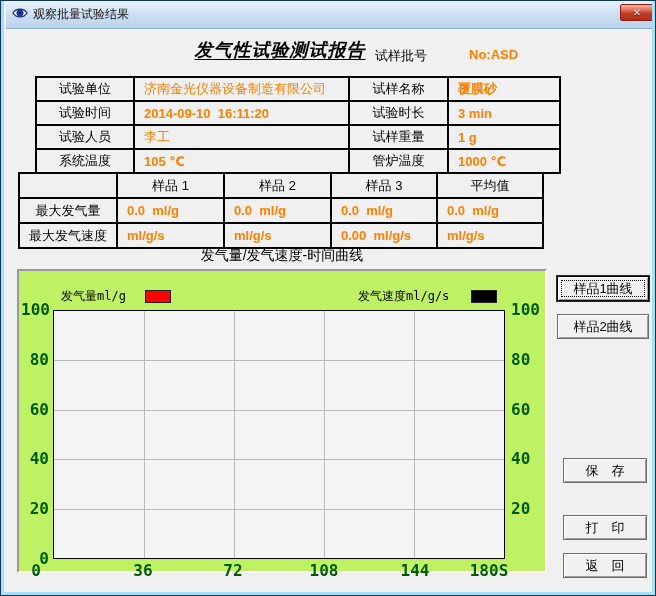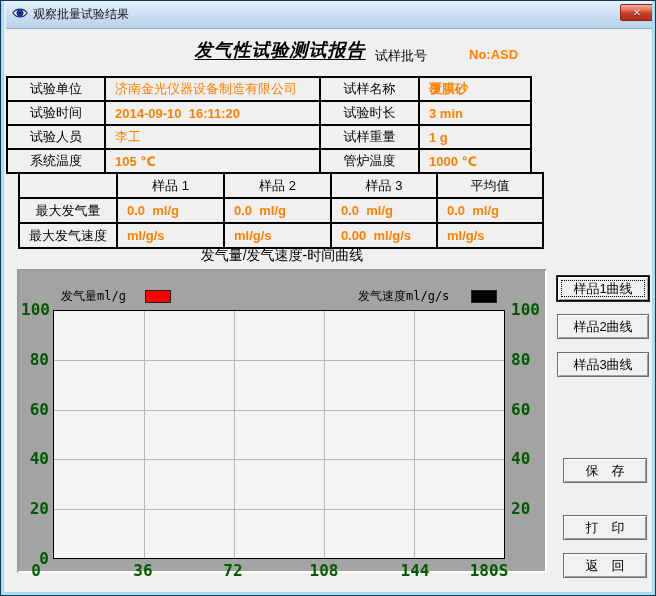--- a/index.html
+++ b/index.html
@@ -33,36 +33,36 @@
   .rpt-title{
     position:absolute;left:17px;top:37px;width:524px;text-align:center;
     font-size:18px;font-weight:bold;font-style:italic;color:#000;
     text-decoration:underline;text-underline-offset:3px;letter-spacing:1px;
   }
   .batch-label{position:absolute;left:374px;top:46px;font-size:13px;color:#000;}
   .batch-value{position:absolute;left:468px;top:46px;font-size:13px;font-weight:bold;color:#ff8000;}
   
   table{border-collapse:collapse;table-layout:fixed;position:absolute;}
   td{border:2px solid #000;font-size:13px;padding:0;overflow:hidden;white-space:pre;}
-  .t-info{left:5px;top:75px;width:524px;}
+  .t-info{left:34px;top:75px;width:524px;}
   .t-info td{height:24px;}
   .t-res{left:17px;top:171px;width:524px;}
   .t-res td{height:25px;}
   td.lab{text-align:center;color:#000;}
   td.val{color:#ff8000;font-weight:bold;padding-left:9px;}
   td.val.reg{font-weight:normal;}
   td.hdr{text-align:center;color:#000;}
   
   .chart-heading{
     position:absolute;left:16px;top:246px;width:530px;text-align:center;
     font-size:14px;color:#000;
   }
   .panel{
     position:absolute;left:16px;top:268px;width:530px;height:304px;
-    background:#a3a3a3;
+    background:#bef264;
     border:2px solid;border-color:#9a9a9a #ffffff #ffffff #9a9a9a;
   }
   .plot{
     position:absolute;left:34px;top:39px;width:452px;height:249px;
     background:#f4f4f4;border:1px solid #000;
   }
   .gl{position:absolute;background:#b8b8b8;}
   .gl.h{left:0;width:100%;height:1px;}
   .gl.v{top:0;height:100%;width:1px;}
   .tick{
@@ -213,18 +213,17 @@
     <span class="tick x" style="left:7px;width:20px;">0</span>
     <span class="tick x" style="left:104px;width:40px;">36</span>
     <span class="tick x" style="left:194px;width:40px;">72</span>
     <span class="tick x" style="left:285px;width:40px;">108</span>
     <span class="tick x" style="left:376px;width:40px;">144</span>
     <span class="tick x" style="left:447px;width:46px;">180S</span>
   </div>
 
   <div class="btn sample focused" style="top:275px;">样品1曲线</div>
   <div class="btn sample" style="top:313px;">样品2曲线</div>
-  <div class="btn sample" style="top:351px;">样品3曲线</div>
   <div class="btn action" style="top:514px;">打　印</div>
   <div class="btn action" style="top:457px;">保　存</div>
   <div class="btn action" style="top:552px;">返　回</div>
 
 </div>
 
 </body></html>

